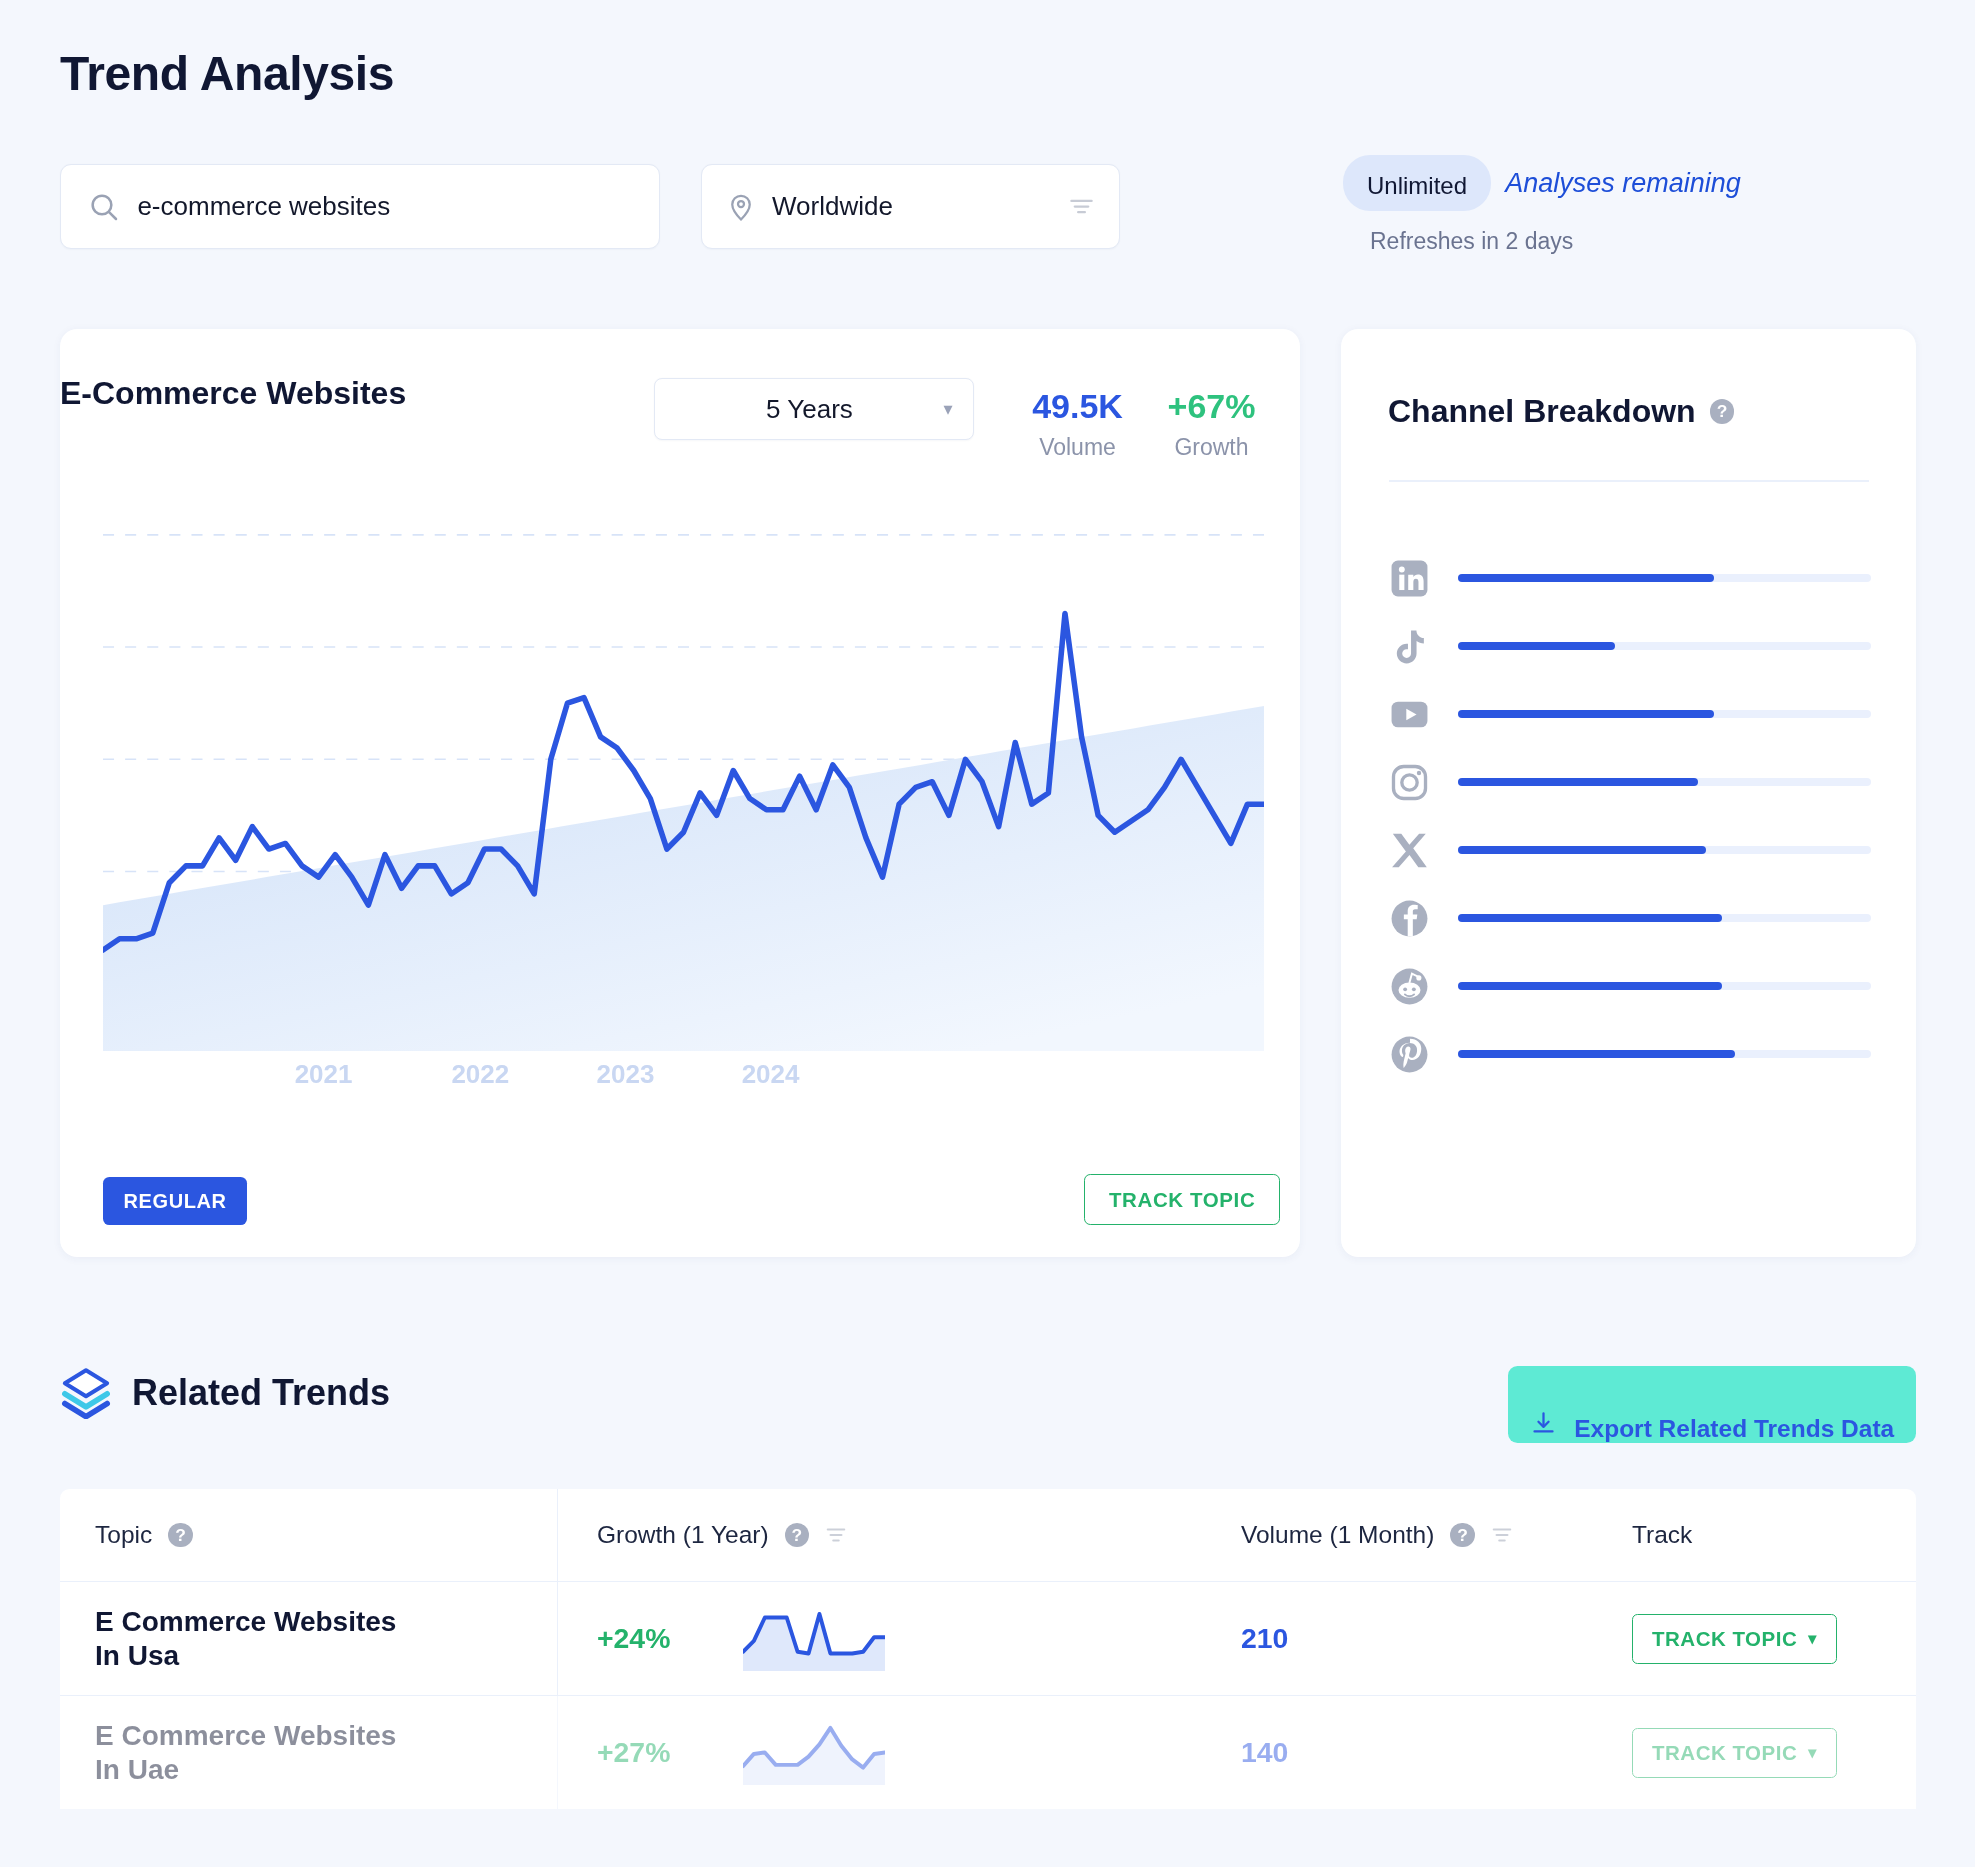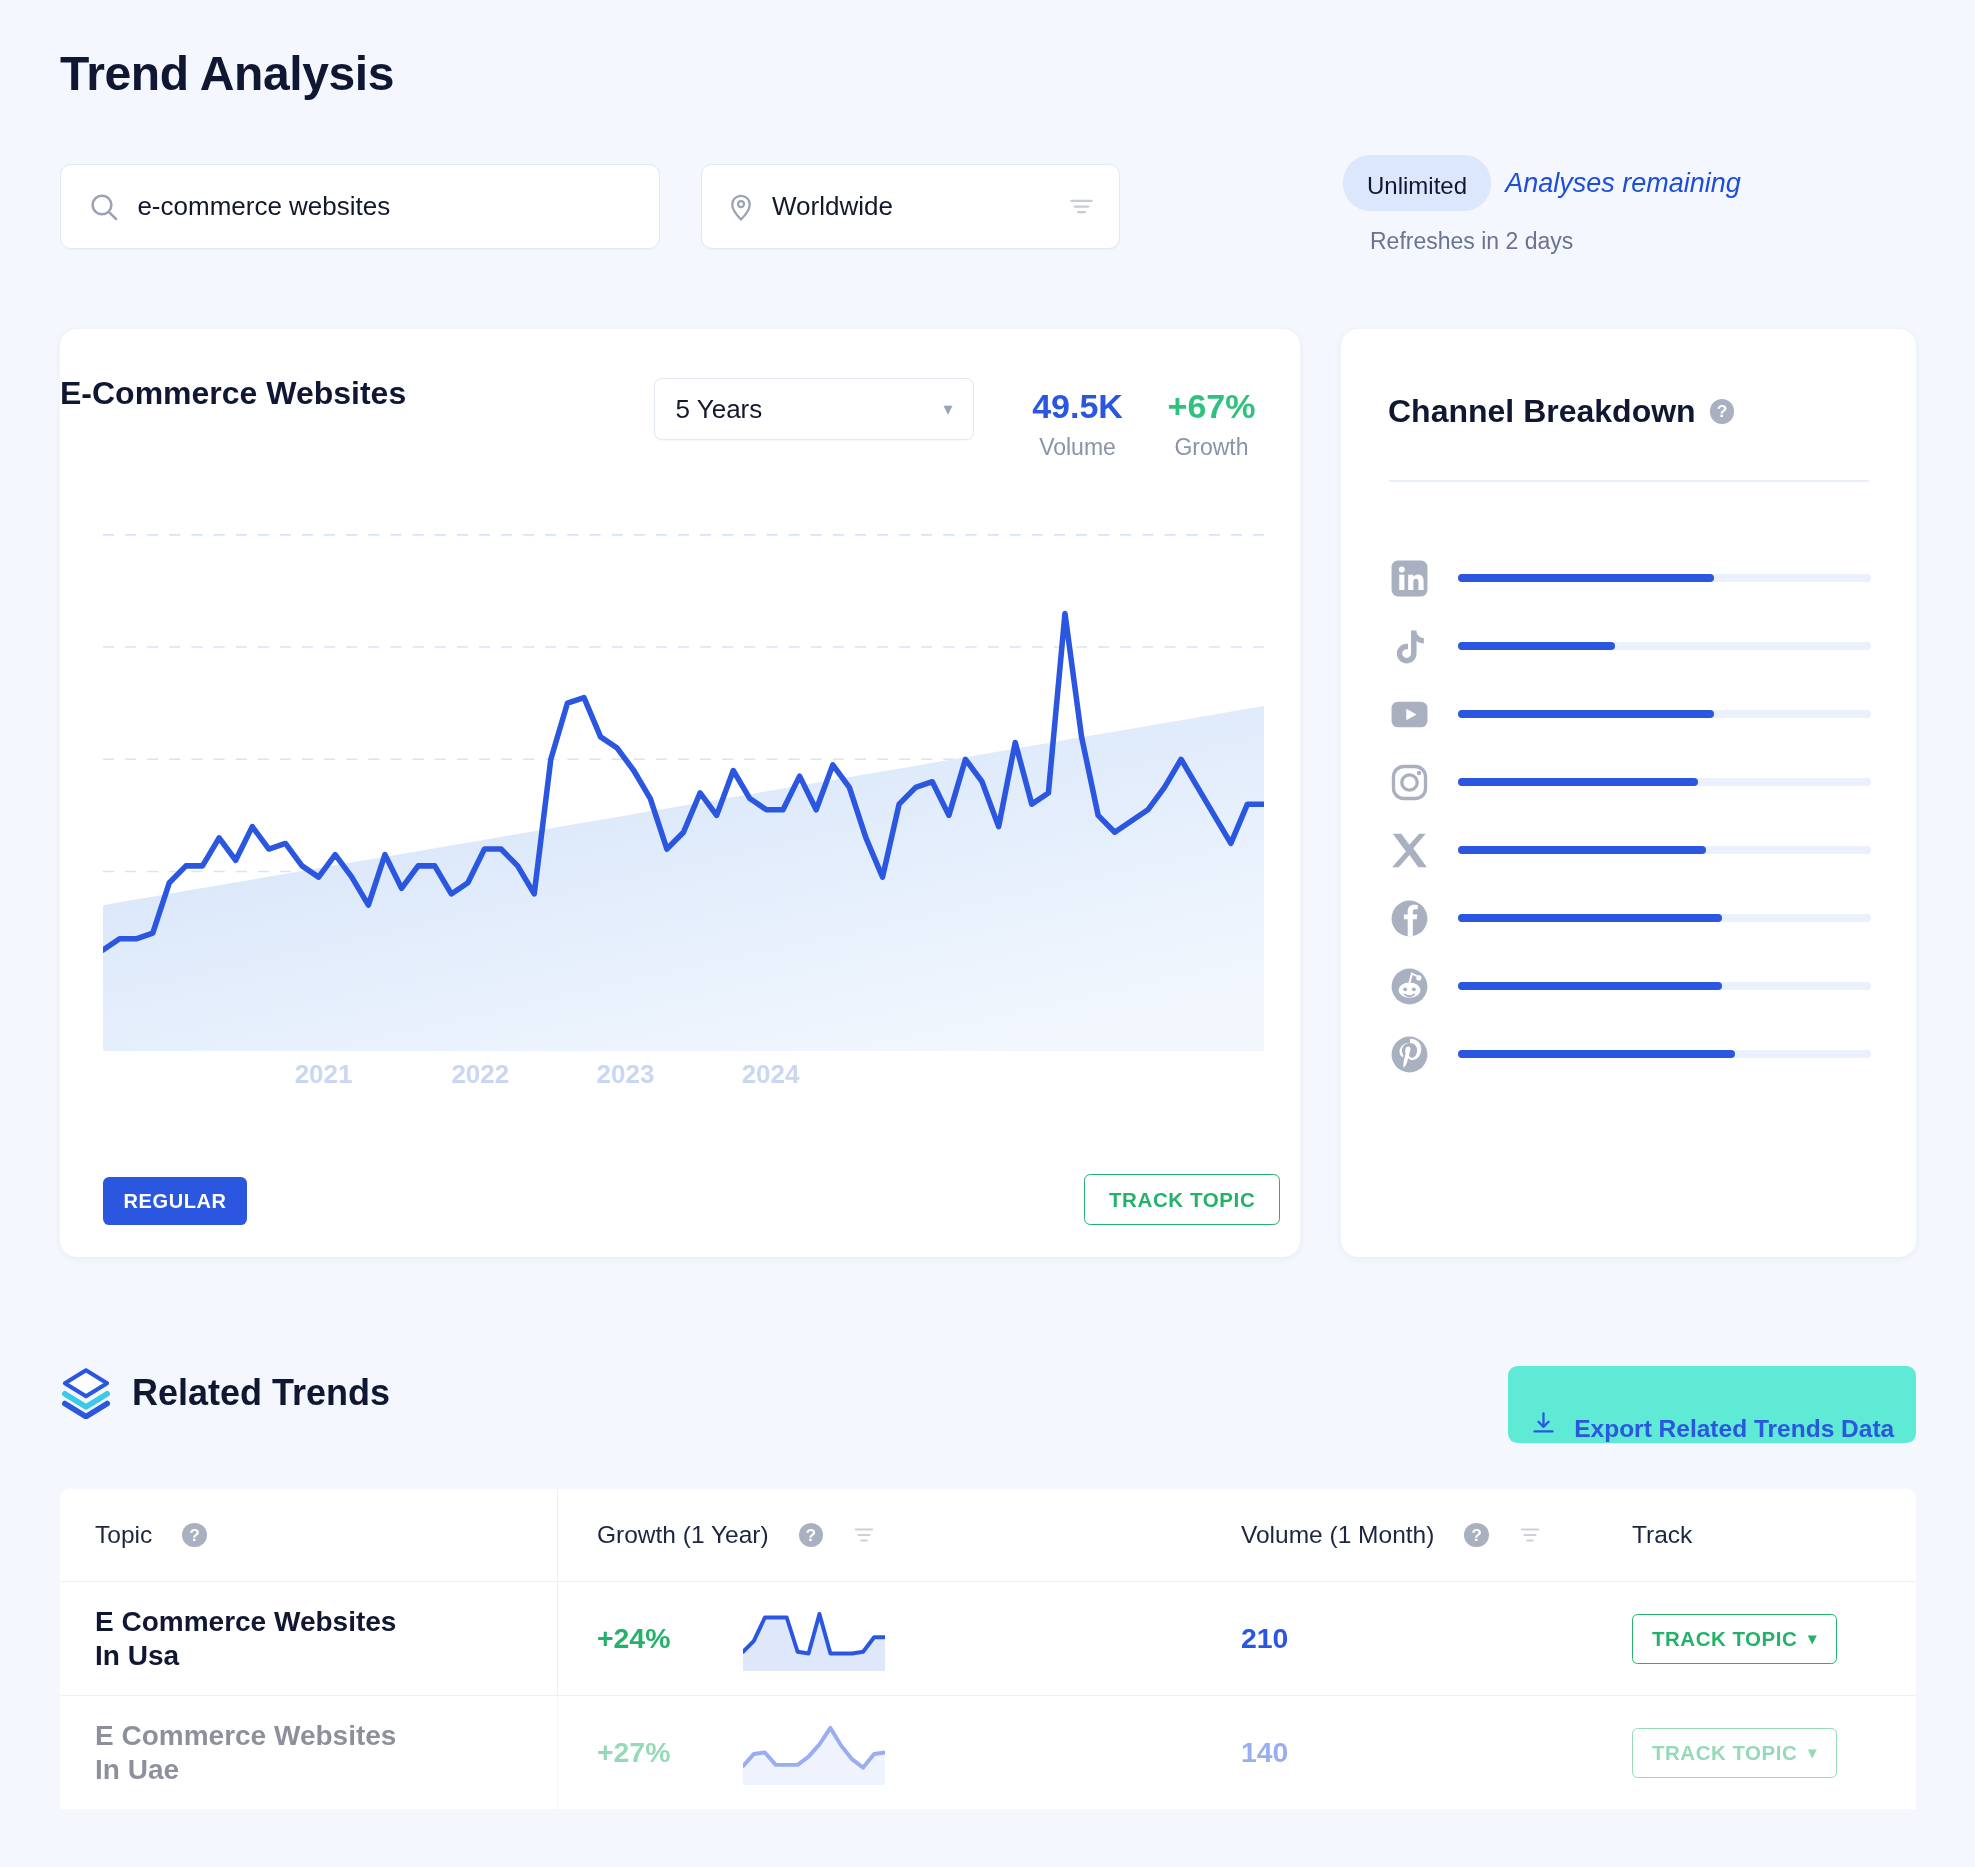--- a/index.html
+++ b/index.html
@@ -60,20 +60,21 @@
   .chart-card { left: 60px; top: 329px; width: 1240px; height: 928px; }
   .chan-card  { left: 1341px; top: 329px; width: 575px; height: 928px; }
   .chart-title { position: absolute; left: 60px; top: 375px; font-size: 32px; font-weight: 700; color: #101733; }
 
   .period-select {
     position: absolute; left: 654px; top: 378px;
     width: 320px; height: 62px; background: #fff;
     border: 1.2px solid #e3e9f5; border-radius: 8px;
     display: flex; align-items: center; padding: 0 20.5px;
     box-shadow: 0 0.8px 1.6px rgba(30,50,100,.04);
+    text-align: center;
   }
   .period-select .ptext { font-size: 26px; color: #13182b; flex: 1; }
   .period-select .pcaret { font-size: 18px; color: #9aa2b8; }
 
   .stat-vol { position: absolute; left: 1026px; top: 375px; width: 103px; text-align: center; }
   .stat-gro { position: absolute; left: 1152px; top: 375px; width: 119px; text-align: center; }
   .stat-val { font-size: 34px; font-weight: 700; color: #2b56e0; margin-top: 12px; }
   .stat-val.green { color: #2ec27e; }
   .stat-lab { margin-top: 8px; font-size: 23px; color: #8b93aa; }
 
@@ -131,21 +132,21 @@
     background: #fff; border-radius: 9.5px 9.5px 0 0; overflow: hidden;
   }
   .trow { display: flex; align-items: center; border-bottom: 1.6px solid #eaf0fb; }
   .thead { height: 93px; }
   .tcell { display: flex; align-items: center; }
   .c-topic  { width: 497px; padding-left: 35px; }
   .c-growth { width: 632px; padding-left: 39px; border-left: 1.6px solid #eaf0fb; height: 100%; }
   .c-vol    { width: 411px; padding-left: 52px; }
   .c-track  { flex: 1; padding-left: 32px; }
   .th-text { font-size: 24.5px; color: #1d2640; }
-  .th-grp { display: flex; align-items: center; gap: 30px; }
+  .th-grp { display: flex; align-items: center; gap: 16px; }
   .filt-ico { width: 22px; height: 22px; opacity: .5; }
 
   .tbody-row { height: 114px; }
   .tbody-row.faded { opacity: .48; }
   .topic-name { font-size: 28px; font-weight: 700; color: #101733; line-height: 1.18; }
   .growth-val { font-size: 28.4px; font-weight: 700; color: #24b26b; width: 146px; }
   .spark { width: 142px; height: 65px; }
   .vol-val { font-size: 28.4px; font-weight: 700; color: #2b56e0; }
   .btn-track-row {
     background: #fff; color: #24b26b; border: 1.6px solid #24b26b; border-radius: 5.5px;

